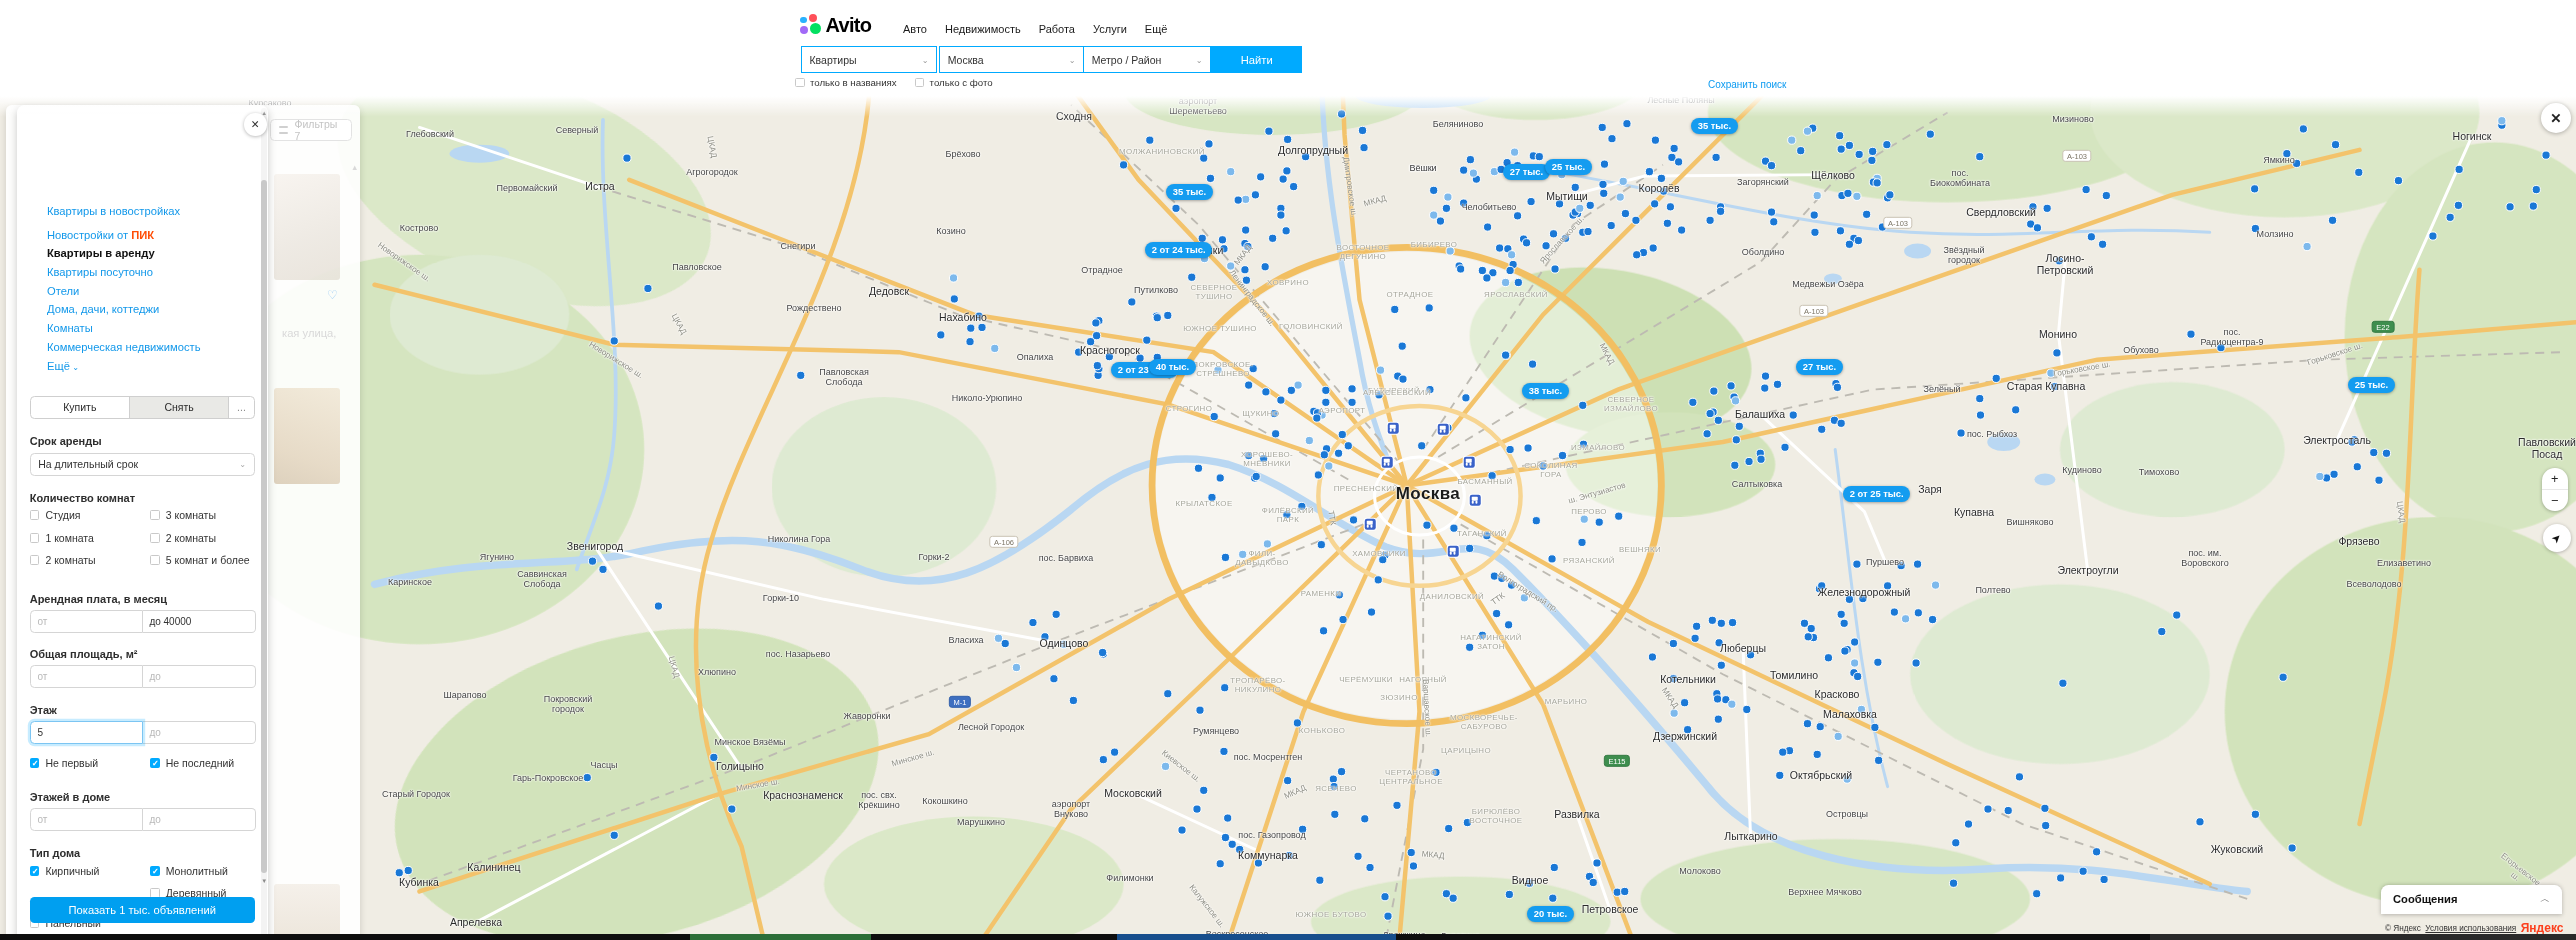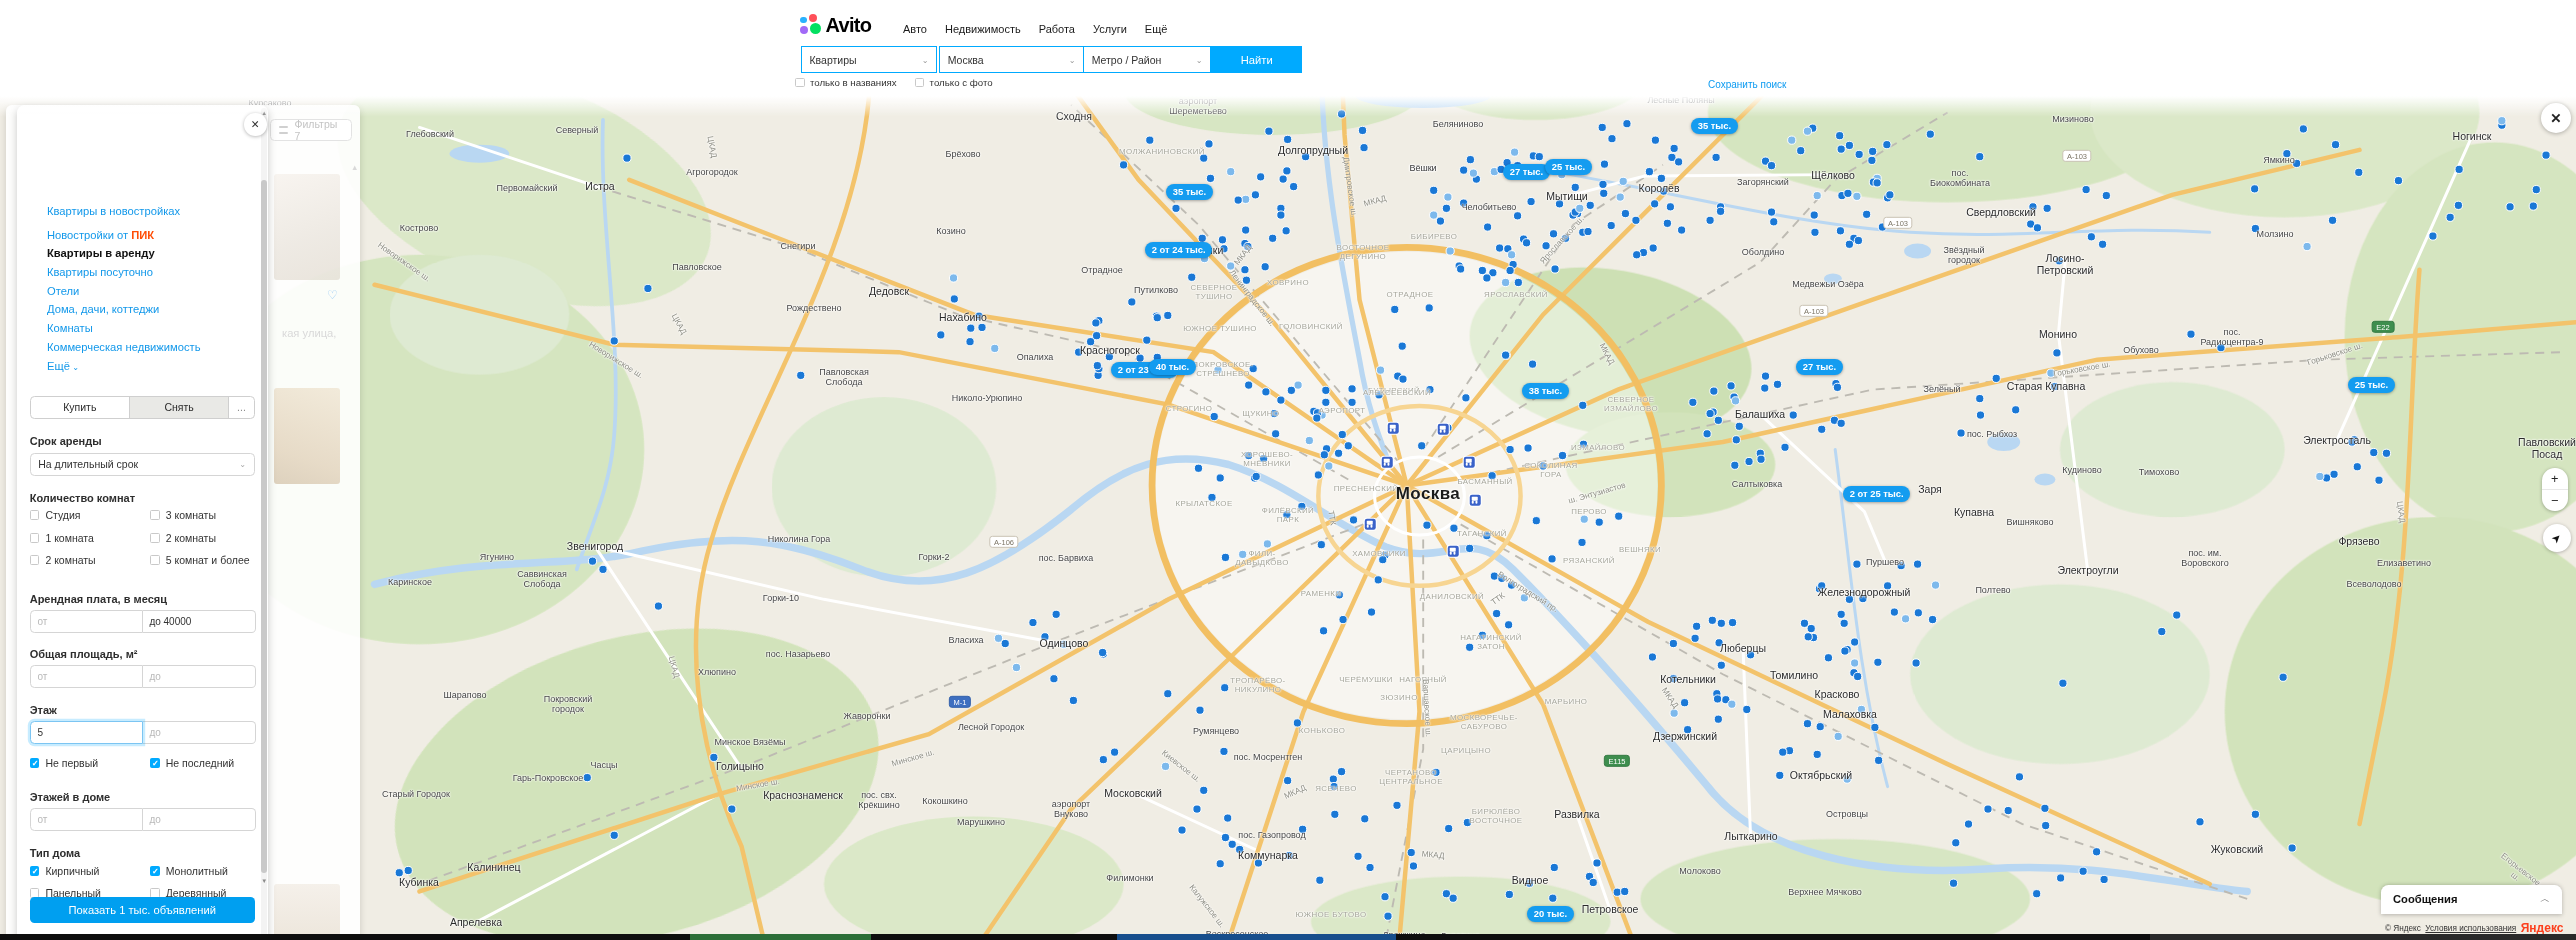--- a/index.html
+++ b/index.html
@@ -822,21 +822,21 @@
         <div class="maplabel village" style="left: 1681px; top: 100px;">Лесные Поляны</div>
         <div class="maplabel village" style="left: 1198px; top: 106px;">аэропорт
 Шереметьево</div>
         <div class="maplabel village" style="left: 1423px; top: 168px;">Вёшки</div>
         <div class="maplabel district" style="left: 1162px; top: 151px;">МОЛЖАНИНОВСКИЙ</div>
         <div class="maplabel district" style="left: 1288px; top: 282px;">ХОВРИНО</div>
         <div class="maplabel district" style="left: 1214px; top: 292px;">СЕВЕРНОЕ
 ТУШИНО</div>
         <div class="maplabel district" style="left: 1220px; top: 328px;">ЮЖНОЕ ТУШИНО</div>
         <div class="maplabel district" style="left: 1311px; top: 326px;">ГОЛОВИНСКИЙ</div>
-        <div class="maplabel district" style="left: 1416px; top: 236px; padding-left: 36px;">БИБИРЕВО</div>
+        <div class="maplabel district" style="left: 1416px; top: 244px; padding-left: 36px;">БИБИРЕВО</div>
         <div class="maplabel district" style="left: 1363px; top: 252px;">ВОСТОЧНОЕ
 ДЕГУНИНО</div>
         <div class="maplabel district" style="left: 1410px; top: 294px;">ОТРАДНОЕ</div>
         <div class="maplabel district" style="left: 1516px; top: 294px;">ЯРОСЛАВСКИЙ</div>
         <div class="maplabel district" style="left: 1394px; top: 390px;">БУТЫРСКИЙ</div>
         <div class="maplabel district" style="left: 1397px; top: 392px;">АЛЕКСЕЕВСКИЙ</div>
         <div class="maplabel district" style="left: 1342px; top: 410px;">АЭРОПОРТ</div>
         <div class="maplabel district" style="left: 1261px; top: 413px;">ЩУКИНО</div>
         <div class="maplabel district" style="left: 1223px; top: 369px;">ПОКРОВСКОЕ-
 СТРЕШНЕВО</div>
@@ -1036,21 +1036,21 @@
     <div class="flabel" style="top:742px;">Тип дома</div>
     <div id="houseGrid">
         <div class="cbrow" style="left: 12.7px; top: 760px;">
           <span class="cb on"></span>
           <span>Кирпичный</span>
         </div>
         <div class="cbrow" style="left: 133px; top: 760px; justify-content: flex-end;">
           <span class="cb on"></span>
           <span>Монолитный</span>
         </div>
-        <div class="cbrow" style="left: 12.7px; top: 782px;">
+        <div class="cbrow" style="left: 12.7px; top: 812px;">
           <span class="cb"></span>
           <span>Панельный</span>
         </div>
         <div class="cbrow" style="left: 133px; top: 782px;">
           <span class="cb"></span>
           <span>Деревянный</span>
         </div>
         <div class="cbrow" style="left: 12.7px; top: 804px;">
           <span class="cb"></span>
           <span>Блочный</span>

